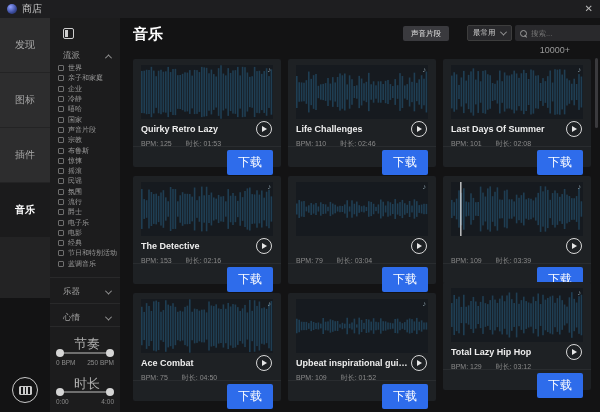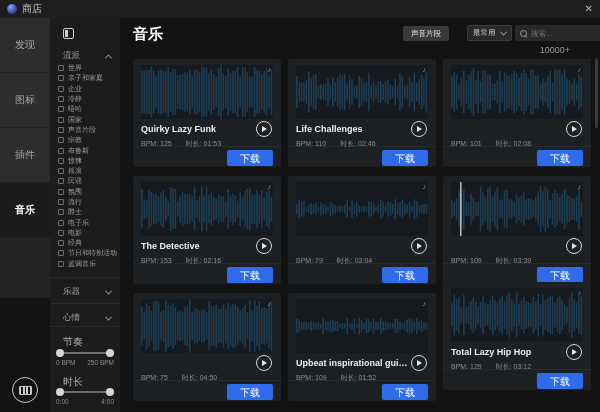--- a/index.html
+++ b/index.html
@@ -41,21 +41,21 @@
     border-bottom:1px solid #9a9a9a; flex:none; }
   .chev.up { transform:rotate(-135deg) translate(-1px,-1px); }
   .chev.down { transform:rotate(45deg) translate(-1px,-1px); }
   .genre-header { top:32px; }
   .genre-list { position:absolute; left:8px; top:45px; right:2px; }
   .genre-row { display:flex; align-items:center; height:10.3px; cursor:pointer; }
   .checkbox { width:6px; height:6px; border:1px solid #6e6e6e; border-radius:1px;
     margin-right:4px; flex:none; }
   .genre-label { font-size:7px; color:#9b9b9b; white-space:nowrap; }
   .f-divider { position:absolute; left:0; right:0; height:1px; background:rgba(255,255,255,0.06); }
-  .slider-label { position:absolute; left:13px; font-size:10px; color:#b0b0b0; }
+  .slider-label { position:absolute; left:24px; font-size:13px; color:#b0b0b0; }
   .slider { position:absolute; left:6px; width:58px; height:8px; }
   .slider-track { position:absolute; left:3px; right:3px; top:3px; height:2px;
     background:#6e6e6e; border-radius:1px; cursor:pointer; }
   .handle { position:absolute; top:0; width:8px; height:8px; border-radius:50%;
     background:#d6d6d6; cursor:pointer; }
   .handle.min { left:0; } .handle.max { right:0; }
   .minmax { position:absolute; left:6px; width:58px; display:flex;
     justify-content:space-between; font-size:6.5px; color:#8c8c8c; }
 
   
@@ -92,22 +92,22 @@
     font-weight:bold; color:#ededed; white-space:nowrap; overflow:hidden; text-overflow:ellipsis; }
   .play { position:absolute; right:9px; top:62px; width:16px; height:16px;
     border:1px solid #d8d8d8; border-radius:50%; background:transparent;
     display:flex; align-items:center; justify-content:center; cursor:pointer; padding:0; }
   .play-tri { width:0; height:0; border-left:5px solid #e6e6e6;
     border-top:3px solid transparent; border-bottom:3px solid transparent; margin-left:1px; }
   .meta { position:absolute; left:8px; top:80px; font-size:7px; color:#8a8a8a; white-space:nowrap; }
   .meta .gap { display:inline-block; width:10px; }
   .card-divider { position:absolute; left:0; right:0; top:87px; height:1px;
     background:rgba(255,255,255,0.05); }
-  .download { position:absolute; right:8px; top:91px; width:46px; height:16px;
-    border:none; border-radius:2px; color:#fff; font-size:10px; line-height:13px;
+  .download { position:absolute; right:8px; top:91px; width:46px; height:25px;
+    border:none; border-radius:2px; color:#fff; font-size:12px; line-height:13px;
     padding:0; cursor:pointer; font-family:inherit; }
 </style>
 </head>
 <body>
 
 <div class="titlebar">
   <span class="logo"></span>
   <span class="win-title">商店</span>
   <span class="win-close">✕</span>
 </div>
@@ -321,21 +321,21 @@
             <rect x="115.2000000000001" y="6.108304045745172" width="1.6" height="41.78339190850966" fill="#1f3e53"></rect>
             <rect x="117.60000000000011" y="5.757758592150637" width="1.6" height="42.484482815698726" fill="#1f3e53"></rect>
             <rect x="120.00000000000011" y="8.864265946426894" width="1.6" height="36.27146810714621" fill="#1f3e53"></rect>
             <rect x="122.40000000000012" y="6.05059633408673" width="1.6" height="41.89880733182654" fill="#1f3e53"></rect>
             <rect x="124.80000000000013" y="3.2292150990455397" width="1.6" height="47.54156980190892" fill="#1f3e53"></rect>
             <rect x="127.20000000000013" y="11.069860136043278" width="1.6" height="31.860279727913444" fill="#1f3e53"></rect>
             <rect x="129.60000000000014" y="4.324202418490309" width="1.6" height="45.35159516301938" fill="#1f3e53"></rect>
           </svg>
       <span class="note">♪</span>
     </div>
-    <div class="card-title">Quirky Lazy Funk</div>
+    <div class="card-title">Quirky Retro Lazy</div>
     <button class="play">
       <span class="play-tri"></span>
     </button>
     <div class="meta">
       <span class="bpm-prefix">BPM: </span>
       <span class="bpm-val">125</span>
       <span class="gap"></span>
       <span class="dur-prefix">时长: </span>
       <span class="dur-val">01:53</span>
     </div>
@@ -471,20 +471,21 @@
             <rect x="115.2000000000001" y="13.460225850041024" width="1.6" height="27.079548299917953" fill="#1f3e53"></rect>
             <rect x="117.60000000000011" y="15.263365361548495" width="1.6" height="23.47326927690301" fill="#1f3e53"></rect>
             <rect x="120.00000000000011" y="18.74357479956234" width="1.6" height="16.512850400875323" fill="#1f3e53"></rect>
             <rect x="122.40000000000012" y="13.70696102947695" width="1.6" height="26.5860779410461" fill="#1f3e53"></rect>
             <rect x="124.80000000000013" y="18.99681312687462" width="1.6" height="16.006373746250755" fill="#1f3e53"></rect>
             <rect x="127.20000000000013" y="9.102573388873132" width="1.6" height="35.794853222253735" fill="#1f3e53"></rect>
             <rect x="129.60000000000014" y="11.528344801871569" width="1.6" height="30.943310396256862" fill="#1f3e53"></rect>
           </svg>
       <span class="note">♪</span>
     </div>
+    <div class="card-title">Last Days Of Summer</div>
     <button class="play">
       <span class="play-tri"></span>
     </button>
     <div class="meta">
       <span class="bpm-prefix">BPM: </span>
       <span class="bpm-val">101</span>
       <span class="gap"></span>
       <span class="dur-prefix">时长: </span>
       <span class="dur-val">02:08</span>
     </div>
@@ -769,20 +770,21 @@
             <rect x="115.2000000000001" y="6.899531928822398" width="1.6" height="40.200936142355204" fill="#1f3e53"></rect>
             <rect x="117.60000000000011" y="2.4832623774418607" width="1.6" height="49.03347524511628" fill="#1f3e53"></rect>
             <rect x="120.00000000000011" y="9.211824475089088" width="1.6" height="35.576351049821824" fill="#1f3e53"></rect>
             <rect x="122.40000000000012" y="8.41463356046006" width="1.6" height="37.17073287907988" fill="#1f3e53"></rect>
             <rect x="124.80000000000013" y="9.811504362733103" width="1.6" height="34.37699127453379" fill="#1f3e53"></rect>
             <rect x="127.20000000000013" y="4.719454573933035" width="1.6" height="44.56109085213393" fill="#1f3e53"></rect>
             <rect x="129.60000000000014" y="2.0596349383704364" width="1.6" height="49.88073012325913" fill="#1f3e53"></rect>
           </svg>
       <span class="note">♪</span>
     </div>
+    <div class="card-title">Ace Combat</div>
     <button class="play">
       <span class="play-tri"></span>
     </button>
     <div class="meta">
       <span class="bpm-prefix">BPM: </span>
       <span class="bpm-val">75</span>
       <span class="gap"></span>
       <span class="dur-prefix">时长: </span>
       <span class="dur-val">04:50</span>
     </div>

